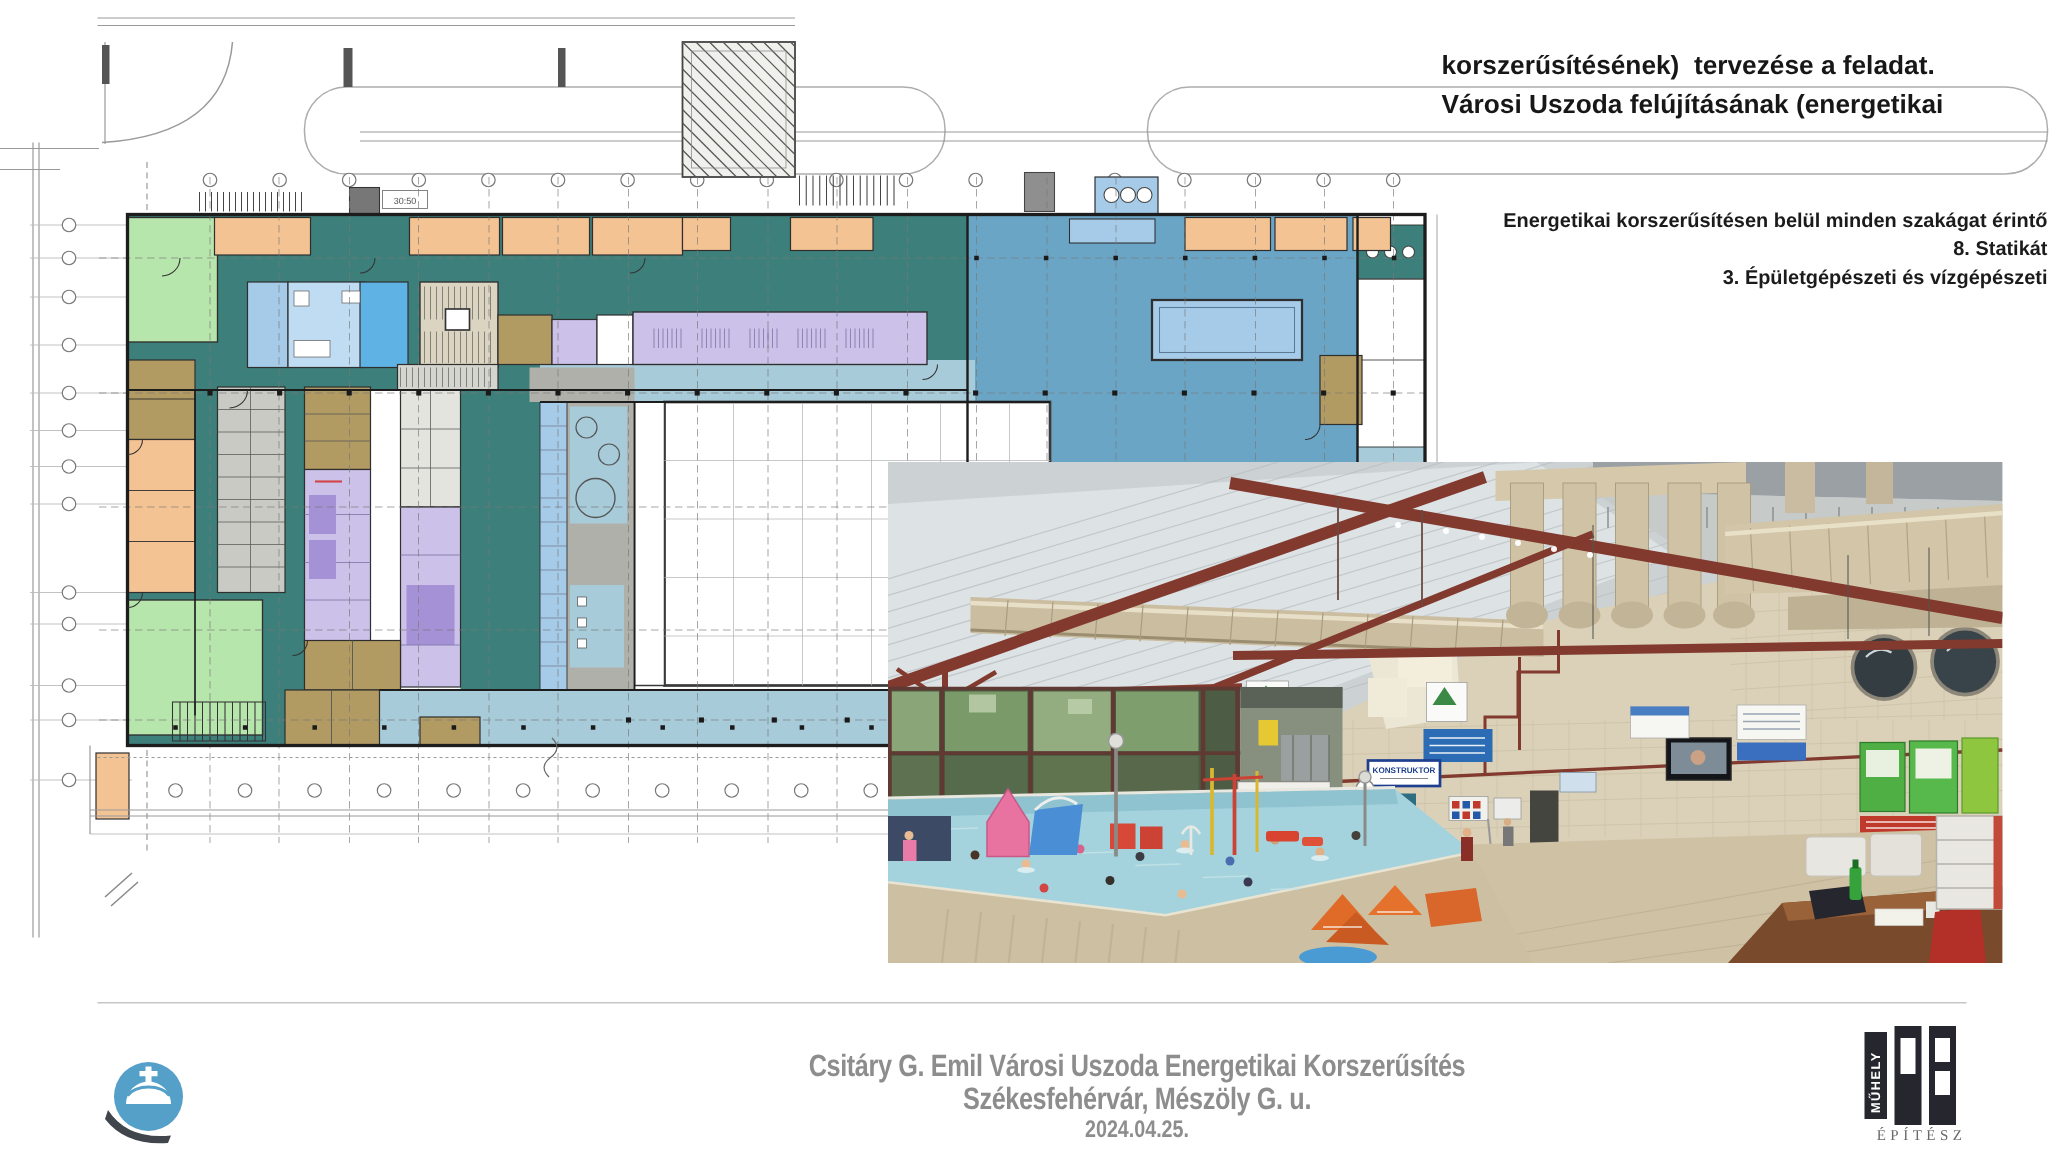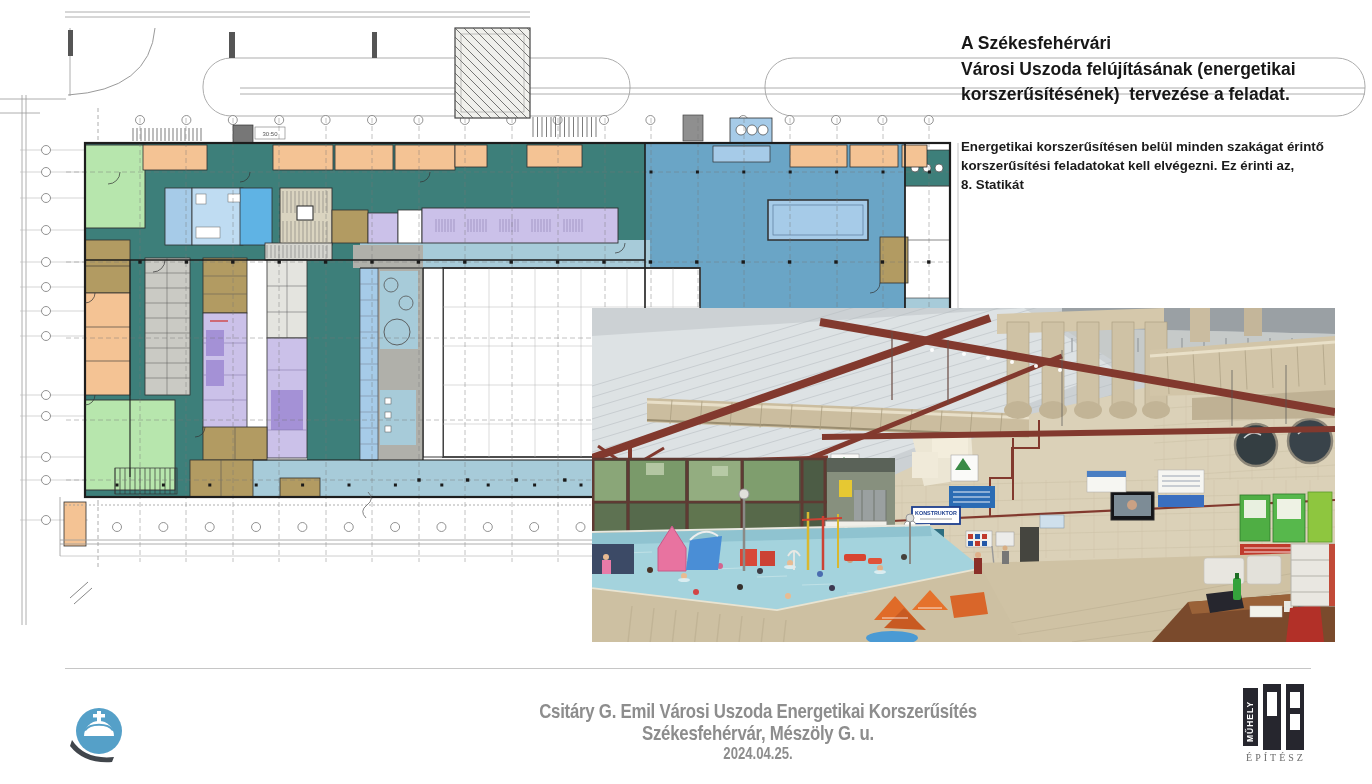--- a/index.html
+++ b/index.html
@@ -6,34 +6,34 @@
   #slide{position:relative;width:1372px;height:784px;background:#ffffff;overflow:hidden;
          font-family:"Liberation Sans",sans-serif;}
   svg{position:absolute;display:block;}
   svg text{font-family:"Liberation Sans",sans-serif;}
   #plan-svg{left:0;top:0;}
   #photo-svg{left:592px;top:308px;}
   .textline{white-space:pre;}
   #title-block{position:absolute;left:961px;top:31px;width:400px;color:#171717;
                font-size:17.5px;font-weight:bold;line-height:25.5px;}
   #body-block{position:absolute;left:961px;top:138px;width:404px;color:#1b1b1b;
-              font-size:13.3px;font-weight:bold;line-height:18.9px;}
+              font-size:13.3px;font-weight:bold;line-height:18.9px;text-align:right;}
   #divider{position:absolute;left:65px;top:668px;width:1246px;height:1px;background:#c6c6c6;}
   #org-logo{position:absolute;left:66px;top:696px;width:330px;height:70px;}
   #footer-center{position:absolute;left:458px;top:700px;width:600px;text-align:center;
                  color:#8d8d8d;font-weight:bold;transform:scaleX(.82);transform-origin:50% 0;}
   #footer-center .l1,#footer-center .l2{font-size:20.5px;line-height:22px;letter-spacing:-.3px;}
   #footer-center .l3{font-size:16px;line-height:20px;}
   #arch-logo{position:absolute;left:1243px;top:684px;width:80px;height:86px;}
   .abar{position:absolute;background:#26262e;}
   .aslot{position:absolute;background:#ffffff;}
   #muhely-text{position:absolute;left:0;top:4px;width:15px;height:58px;color:#fff;
                font-size:8.5px;font-weight:bold;letter-spacing:1px;
                writing-mode:vertical-rl;transform:rotate(180deg);text-align:center;line-height:15px;}
-  #epitesz-text{position:absolute;left:-2px;top:68px;width:70px;text-align:center;
+  #epitesz-text{position:absolute;left:-2px;top:68px;width:70px;text-align:right;
                 font-family:"Liberation Serif",serif;font-size:10px;color:#6a6a6a;
                 letter-spacing:3px;}
 </style>
 </head>
 <body>
 
 <div id="slide">
 
   <svg id="plan-svg" width="1372" height="690" viewBox="0 0 1372 690">
       <line x1="65" y1="12" x2="530" y2="12" stroke="#999" stroke-width="0.8"></line>
@@ -905,29 +905,28 @@
       <rect x="699" y="236" width="44" height="62" fill="#e9e7e1" stroke="#b5b3ab" stroke-width="1"></rect>
       <g>
         <line x1="699" y1="252" x2="743" y2="252" stroke="#b5b3ab" stroke-width="1"></line>
         <line x1="699" y1="268" x2="743" y2="268" stroke="#b5b3ab" stroke-width="1"></line>
         <line x1="699" y1="284" x2="743" y2="284" stroke="#b5b3ab" stroke-width="1"></line>
       </g>
       <rect x="737" y="236" width="6" height="62" fill="#c24a38"></rect>
     </svg>
 
   <div id="title-block">
-    <div class="textline">A Székesfehérvári</div>
+    <div class="textline">korszerűsítésének)  tervezése a feladat.</div>
     <div class="textline">Városi Uszoda felújításának (energetikai</div>
-    <div class="textline">korszerűsítésének)  tervezése a feladat.</div>
   </div>
 
   <div id="body-block">
     <div class="textline">Energetikai korszerűsítésen belül minden szakágat érintő</div>
-    <div class="textline">korszerűsítési feladatokat kell elvégezni. Ez érinti az,</div>
     <div class="textline">8. Statikát</div>
+    <div class="textline">3. Épületgépészeti és vízgépészeti</div>
   </div>
 
   <div id="divider"></div>
 
   <div id="org-logo">
     <svg width="60" height="64" viewBox="0 0 60 64" style="left:4px;top:6px;">
       <circle cx="29" cy="29" r="23" fill="#55a0c8"></circle>
       <rect x="27" y="9" width="4" height="11" fill="#fff"></rect>
       <rect x="23" y="12" width="12" height="3.5" fill="#fff"></rect>
       <path d="M14,34 a15,15 0 0 1 30,0 z" fill="#fff"></path>

